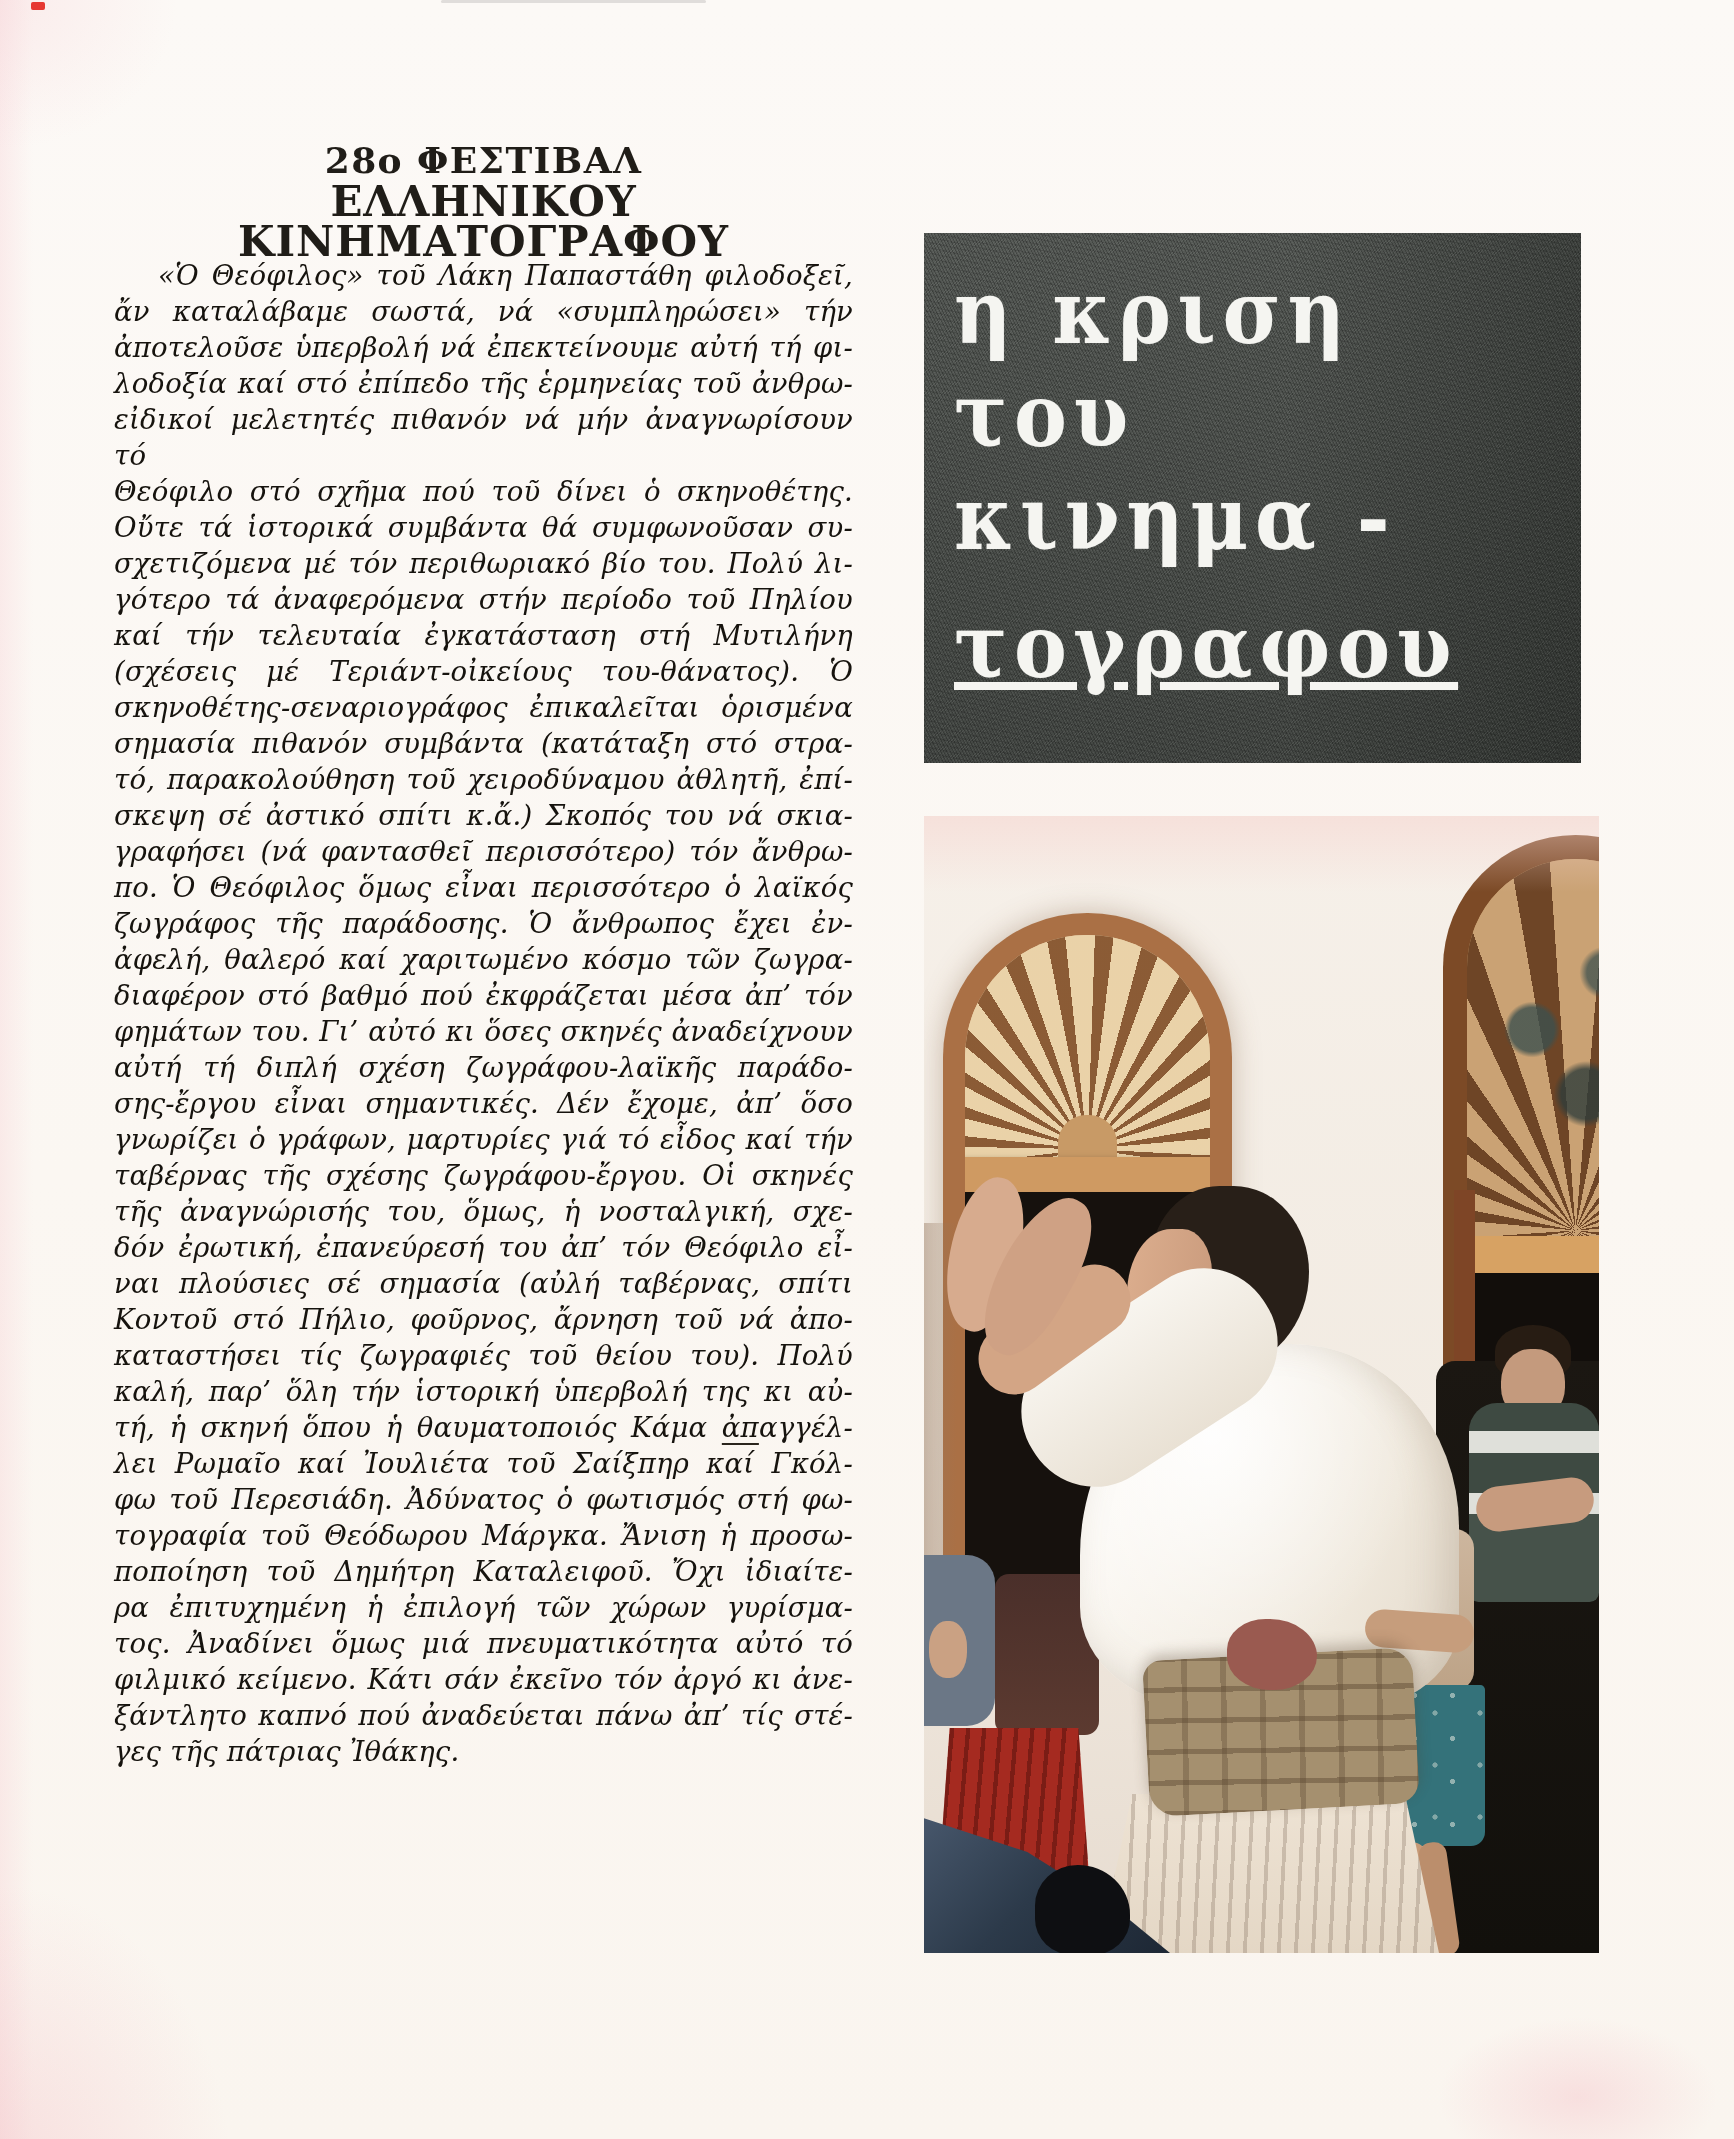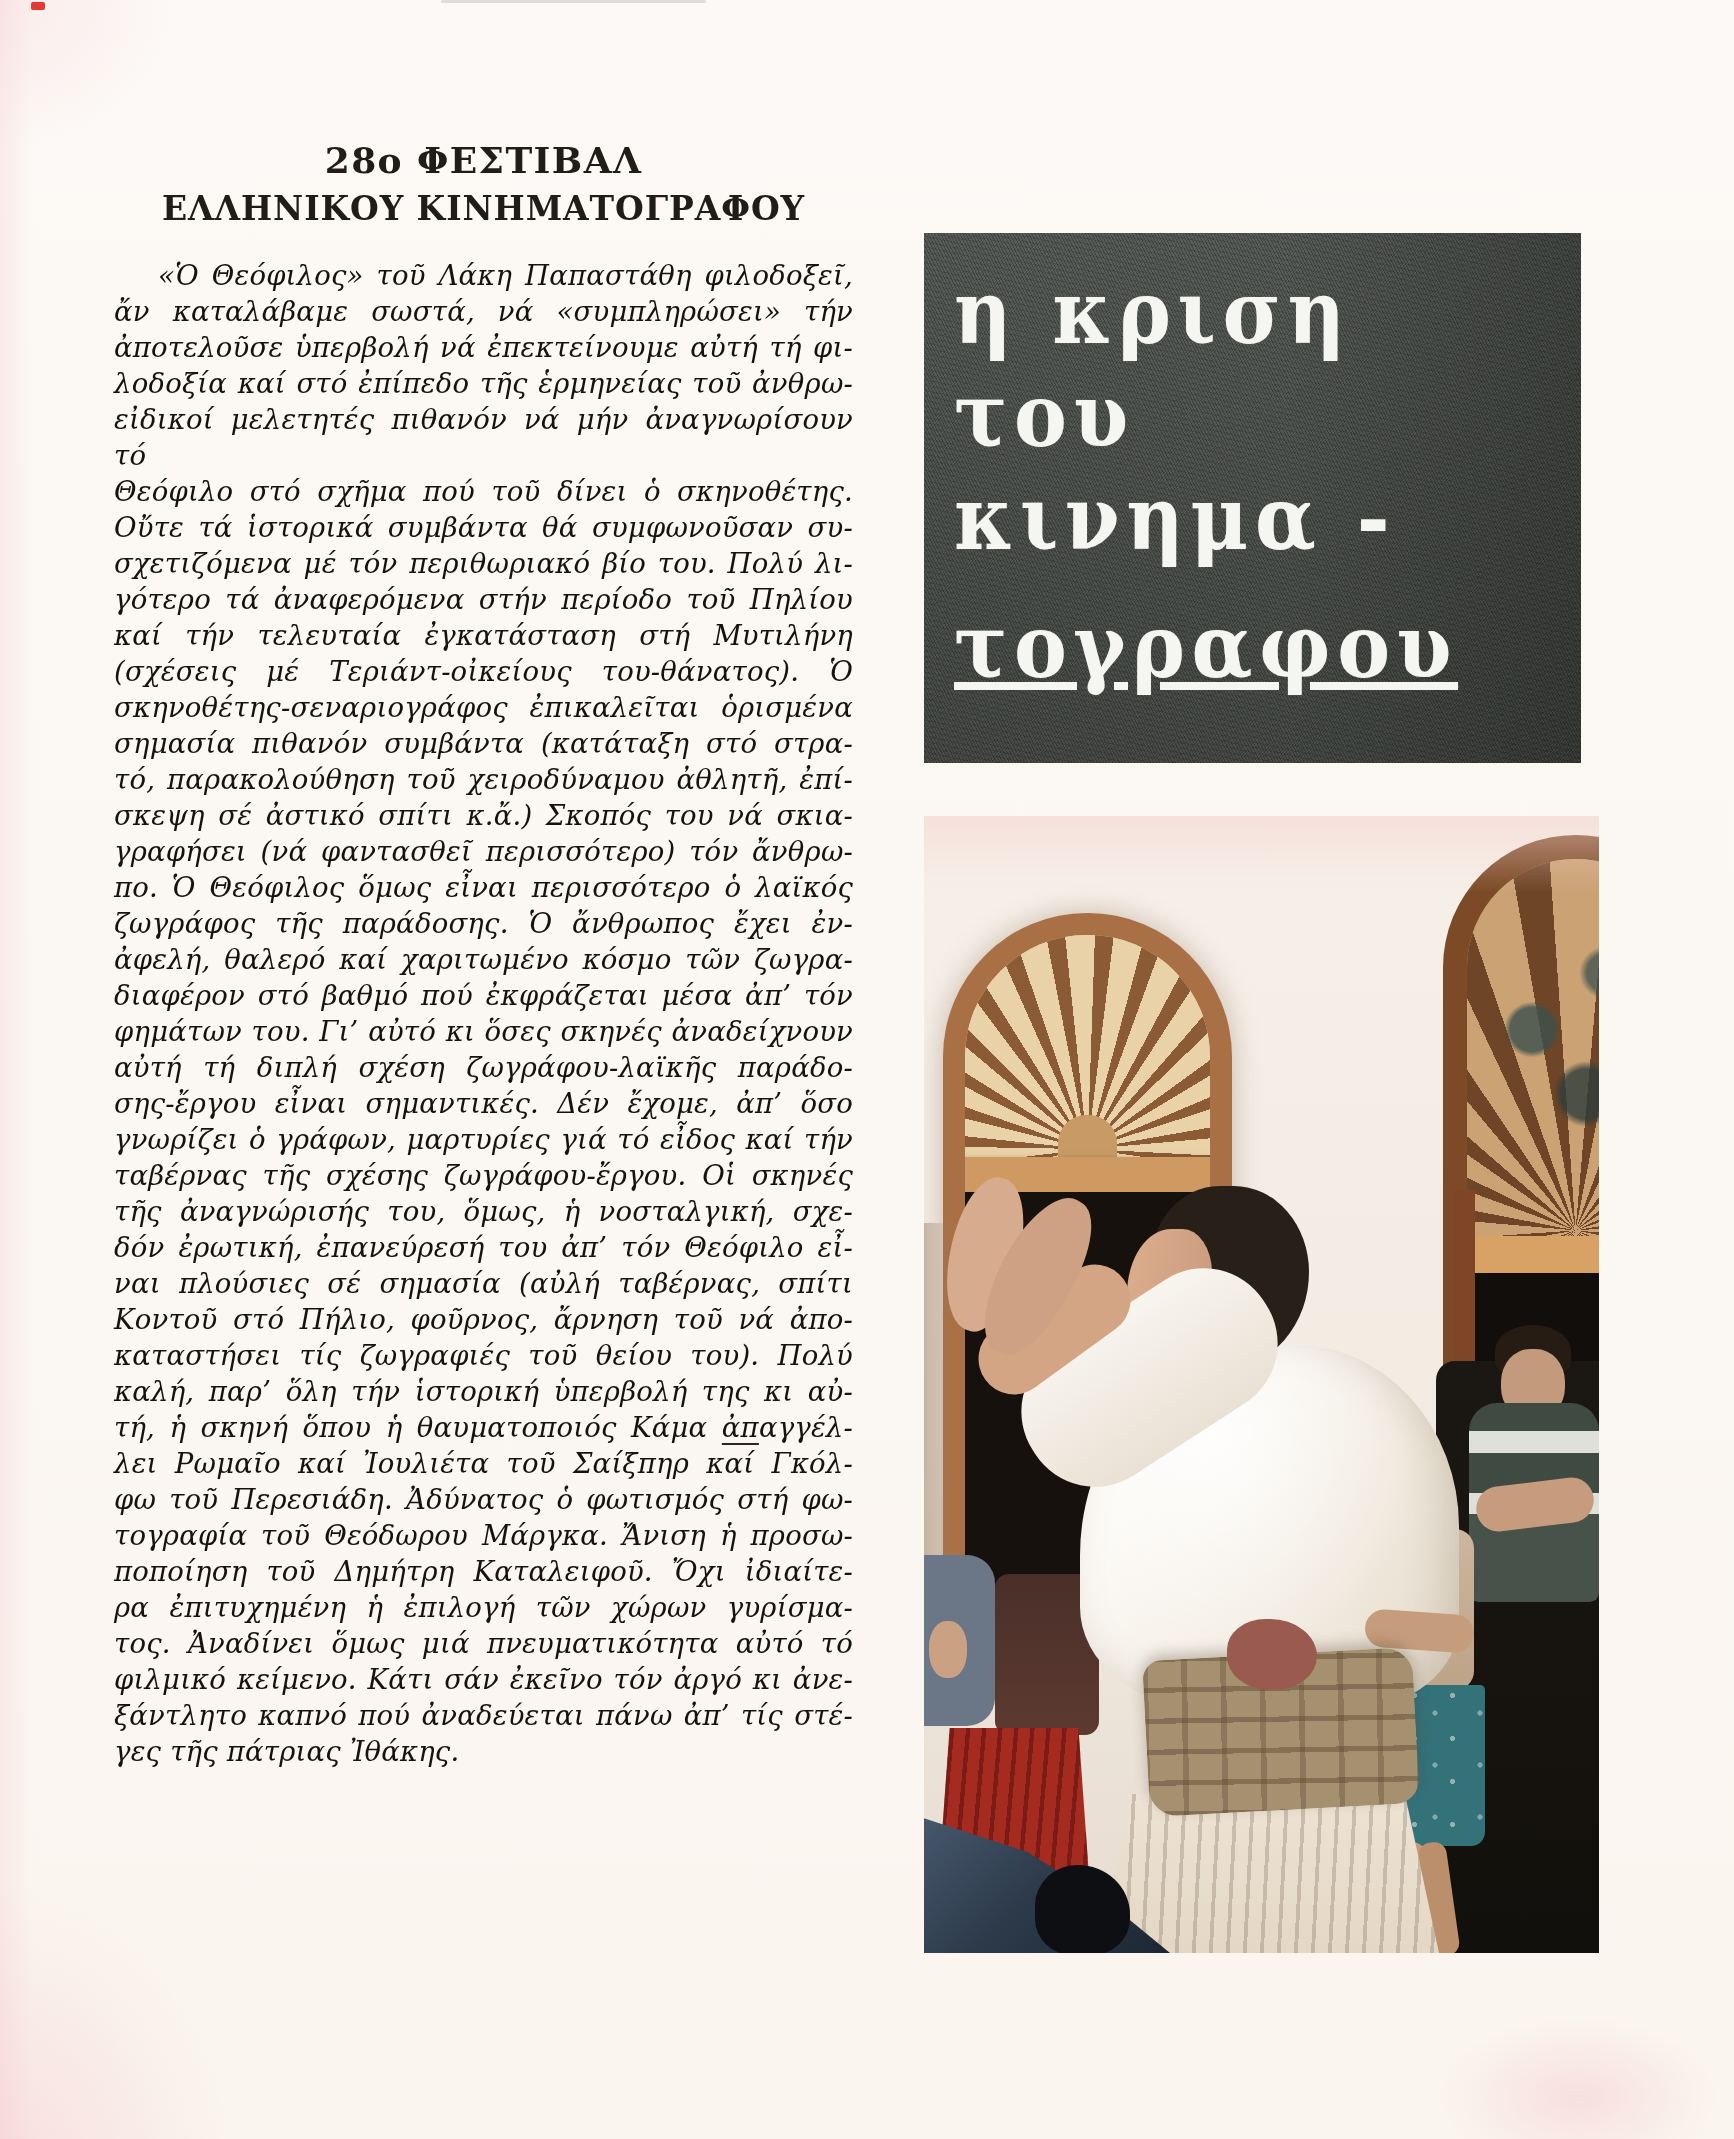--- a/index.html
+++ b/index.html
@@ -28,21 +28,21 @@
 
   
   .masthead{
     position:absolute; left:114px; top:140px; width:739px;
     text-align:center; color:#201d18;
   }
   .masthead .h1{
     font-size:36px; font-weight:bold; letter-spacing:1.4px; line-height:41px;
   }
   .masthead .h2{
-    font-size:33px; font-weight:bold; letter-spacing:0.9px; line-height:40px; margin-top:8px;
+    font-size:42px; font-weight:bold; letter-spacing:0.9px; line-height:40px; margin-top:1px;
   }
 
   
   .article{
     position:absolute; left:114px; top:257px; width:739px;
     font-style:italic; font-size:27.5px; color:#16130e;
     letter-spacing:0.2px;
   }
   .article .tline{
     line-height:36px;

